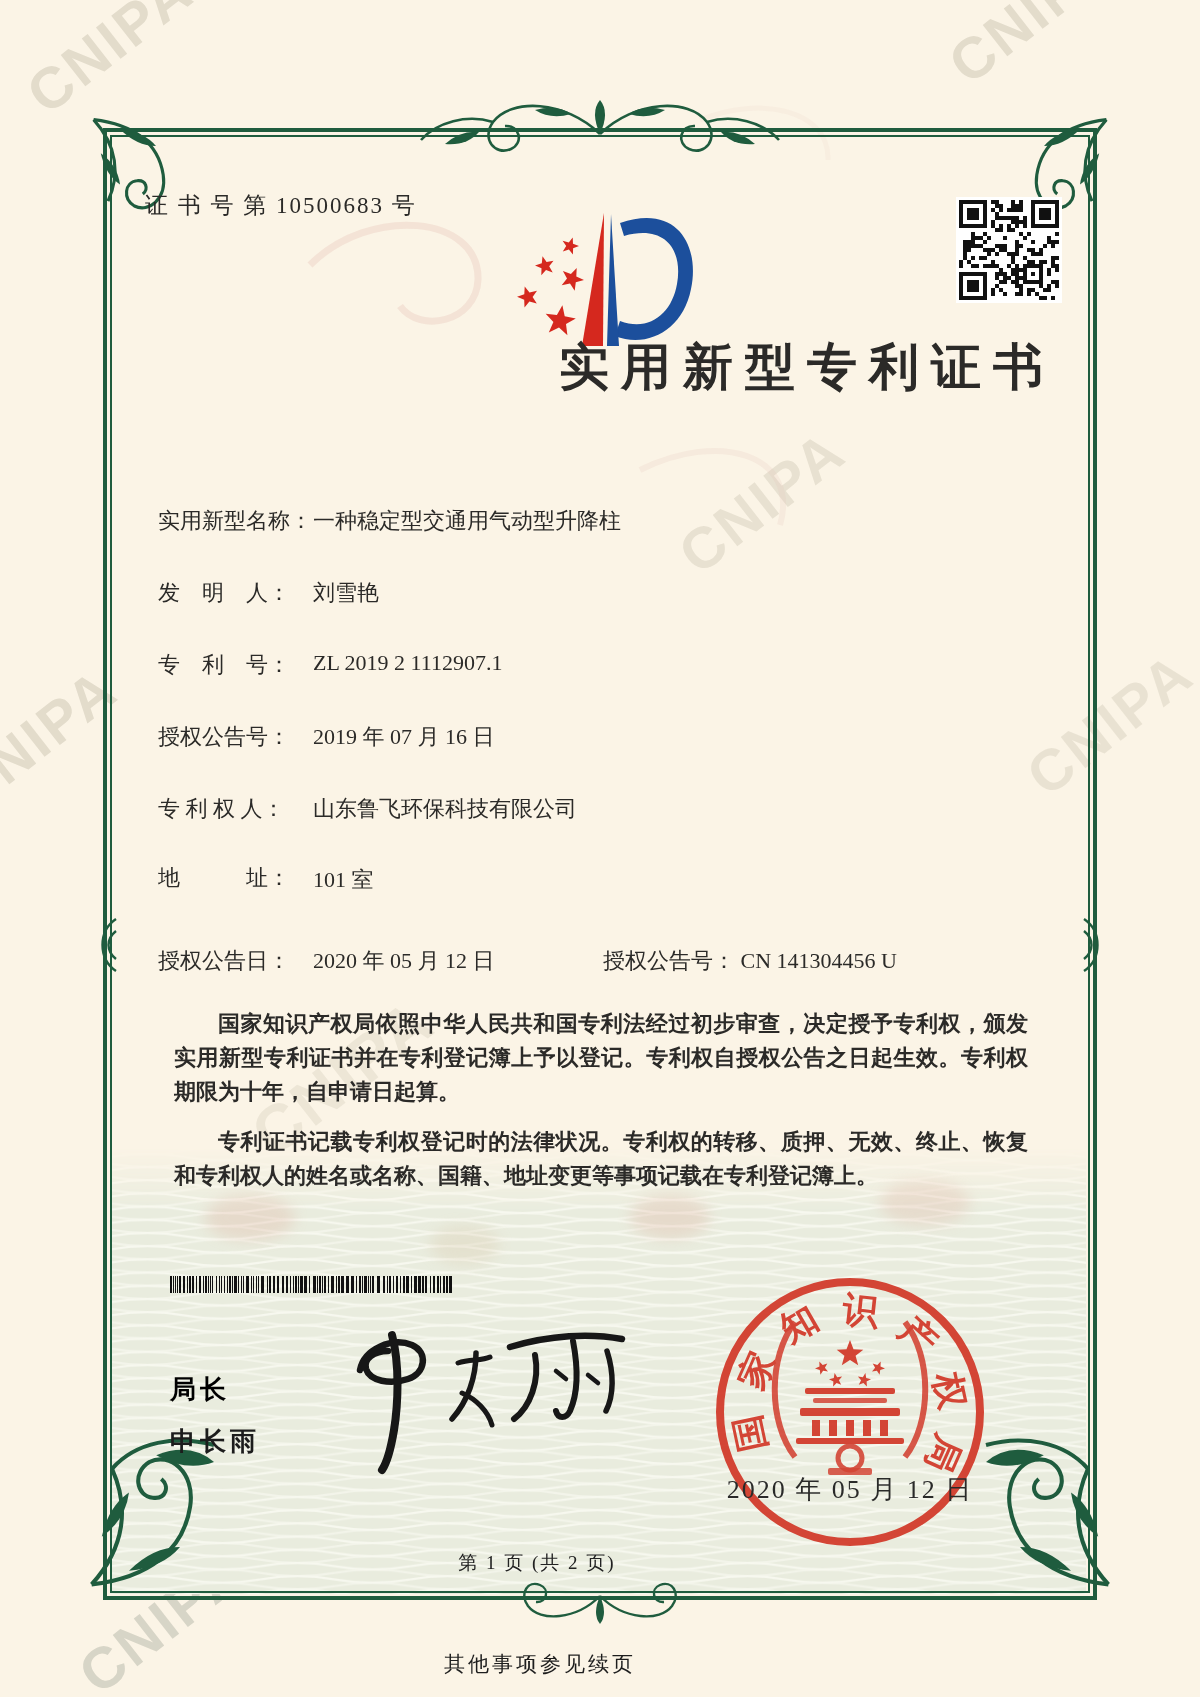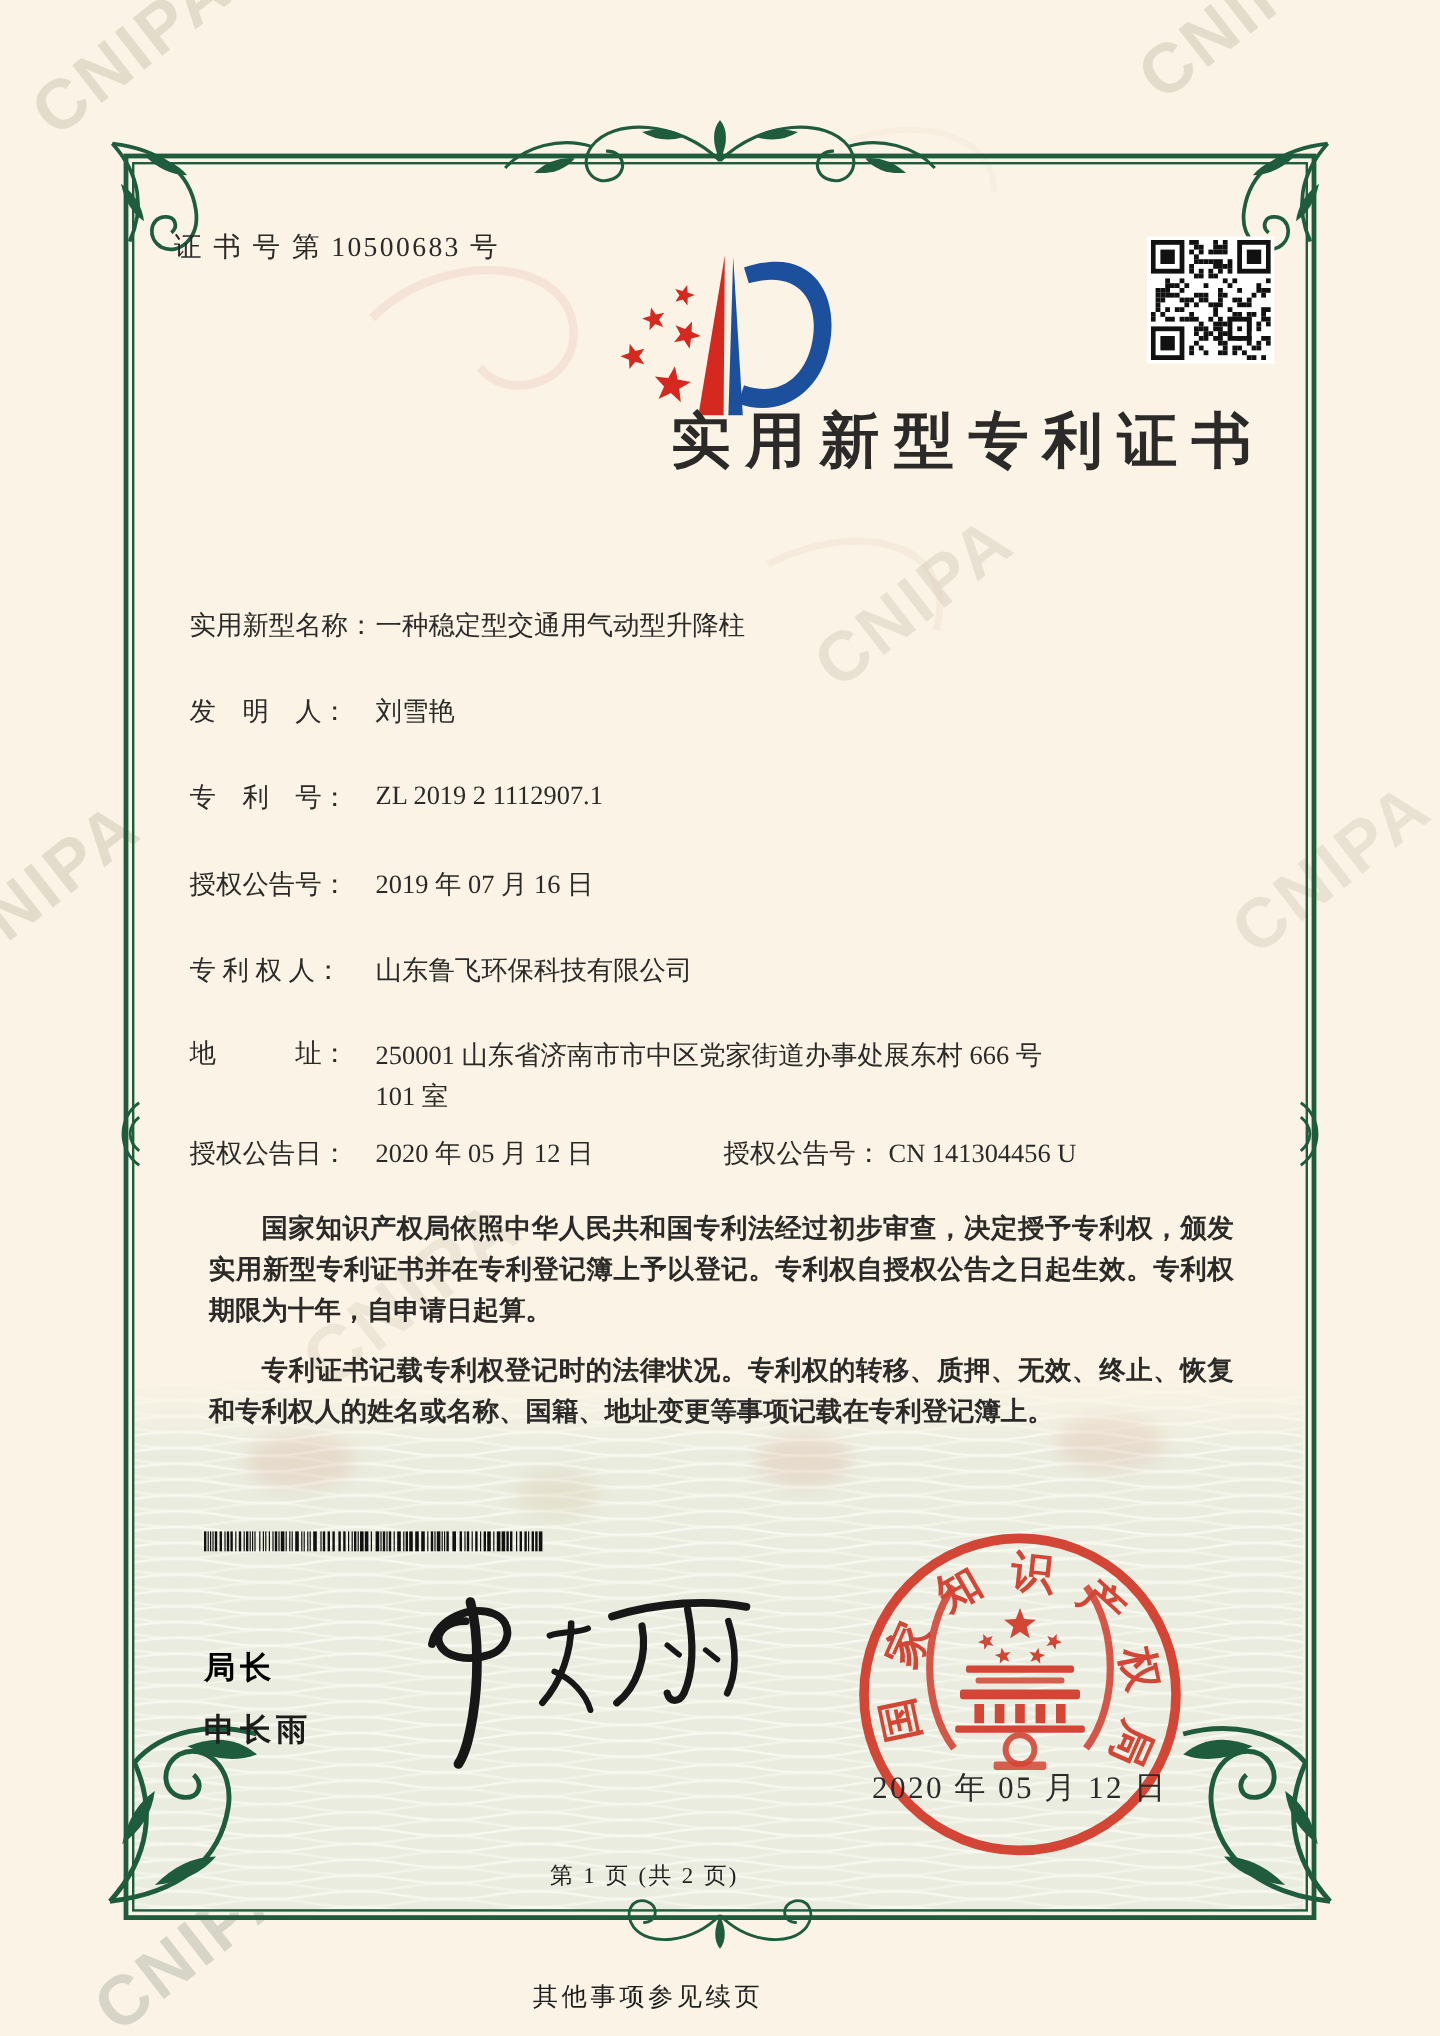--- a/index.html
+++ b/index.html
@@ -419,21 +419,20 @@
     <span class="lab">授权公告号：</span>
     <span class="val">2019 年 07 月 16 日</span>
   </div>
   <div class="row" style="top:794px;">
     <span class="lab">专 利 权 人：</span>
     <span class="val">山东鲁飞环保科技有限公司</span>
   </div>
   <div class="row" style="top:863px;">
     <span class="lab">地　　　址：</span>
     <span class="val">
-      <span class="vline">250001 山东省济南市市中区党家街道办事处展东村 666 号</span>
       <span class="vline">101 室</span>
     </span>
   </div>
   <div class="row" style="top:946px;">
     <span class="lab">授权公告日：</span>
     <span class="val">2020 年 05 月 12 日</span>
     <span class="grant2">
       <span class="lab">授权公告号：</span>
       <span>CN 141304456 U</span>
     </span>

